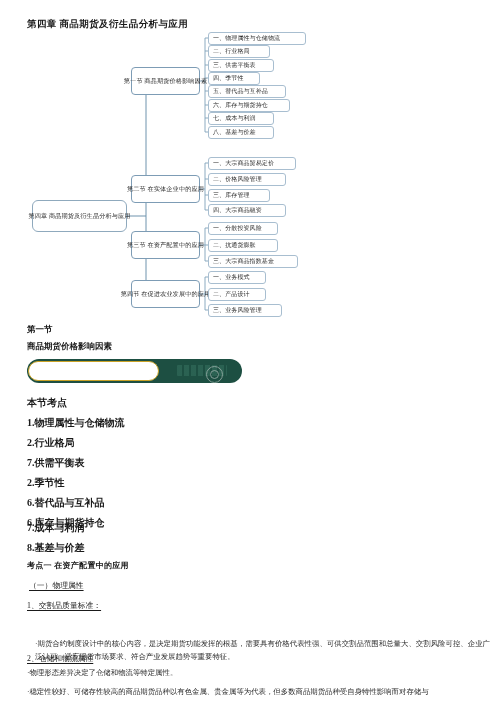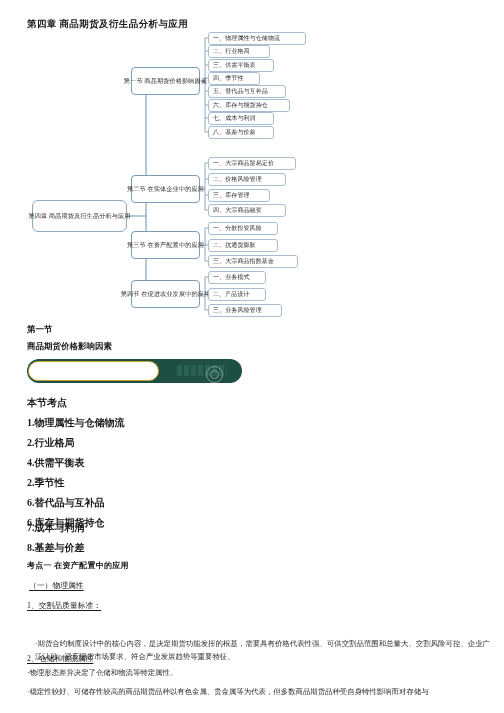--- a/index.html
+++ b/index.html
@@ -307,21 +307,21 @@
 <div class="banner">
   <div class="banner-bg"></div>
   <div class="banner-pill"></div>
   <div class="banner-emboss"></div>
 </div>
 <div class="banner-seal"></div>
 
 <div class="pt" style="top:396px">本节考点</div>
 <div class="pt" style="top:416px">1.物理属性与仓储物流</div>
 <div class="pt" style="top:436px">2.行业格局</div>
-<div class="pt" style="top:456px">4.供需平衡表</div>
+<div class="pt" style="top:456px">7.供需平衡表</div>
 <div class="pt" style="top:476px">2.季节性</div>
 <div class="pt" style="top:496px">6.替代品与互补品</div>
 <div class="pt" style="top:516px">6.库存与期货持仓</div>
 <div class="pt" style="top:522px;top:522px"></div>
 <div class="pt" style="top:522px"></div>
 <div class="pt" style="top:522px"></div>
 <div class="pt" style="top:521px">7.成本与利润</div>
 <div class="pt" style="top:541px">8.基差与价差</div>
 
 <div class="kaodian">考点一 在资产配置中的应用</div>

